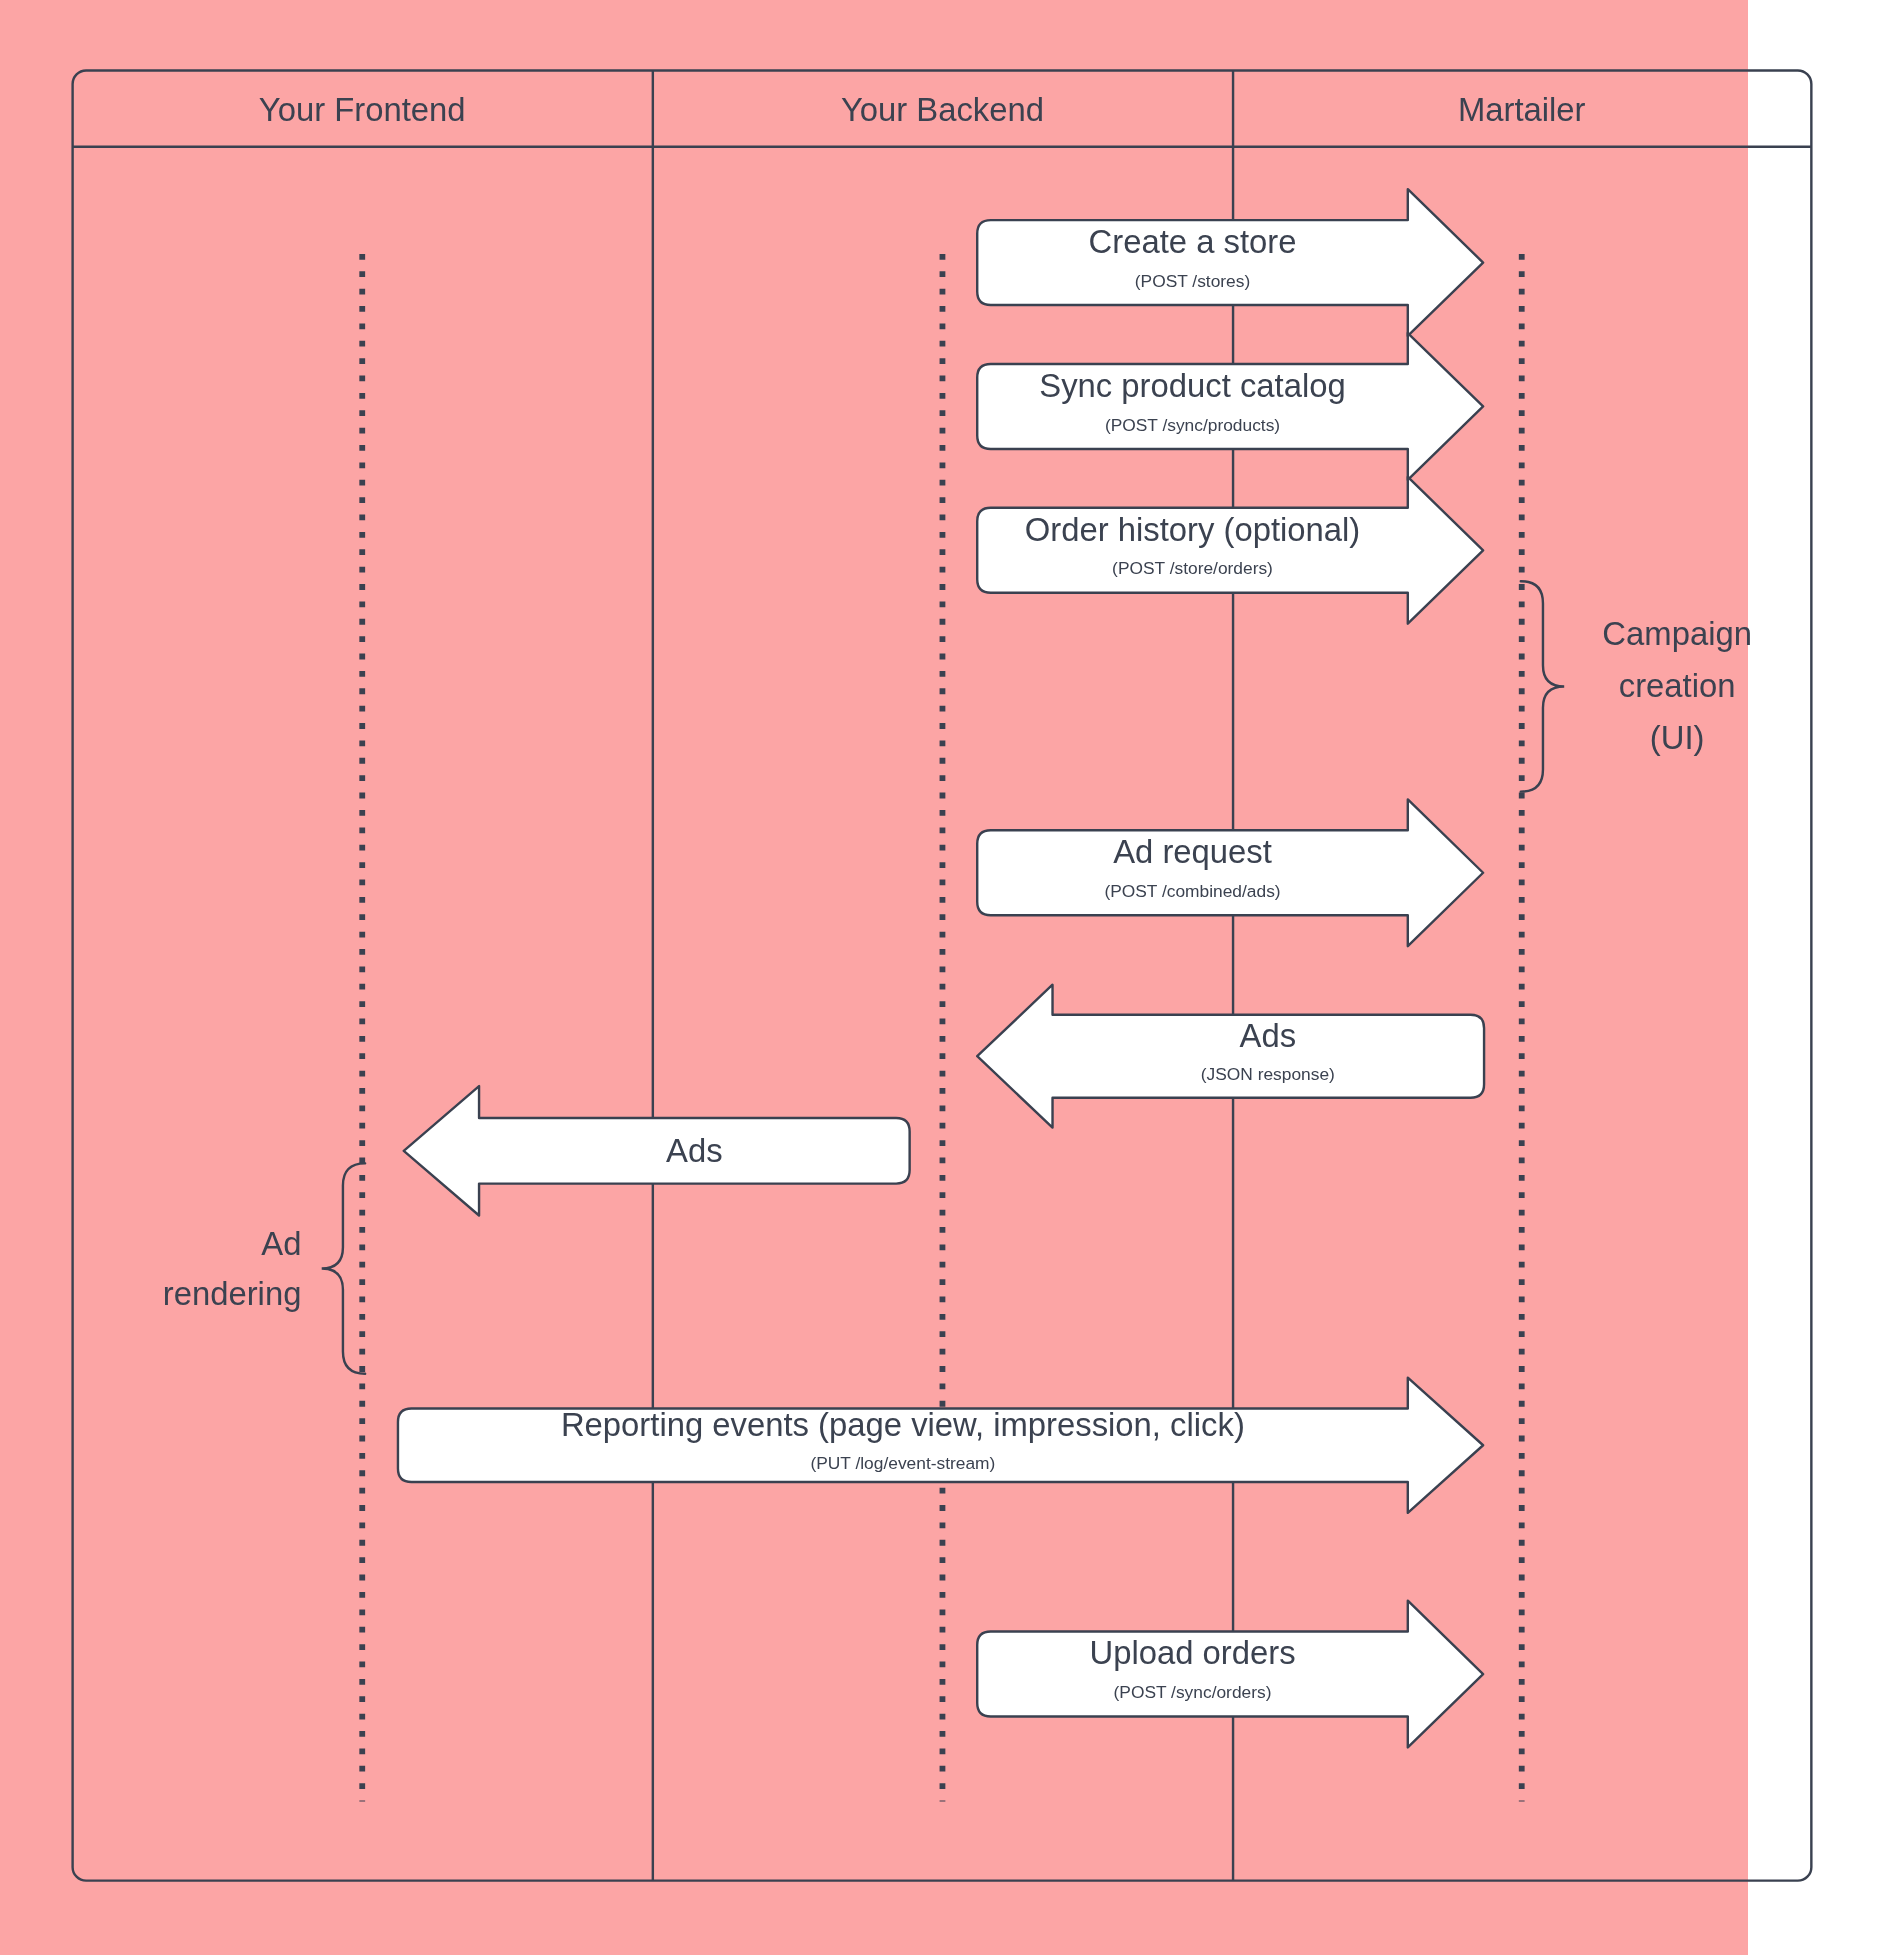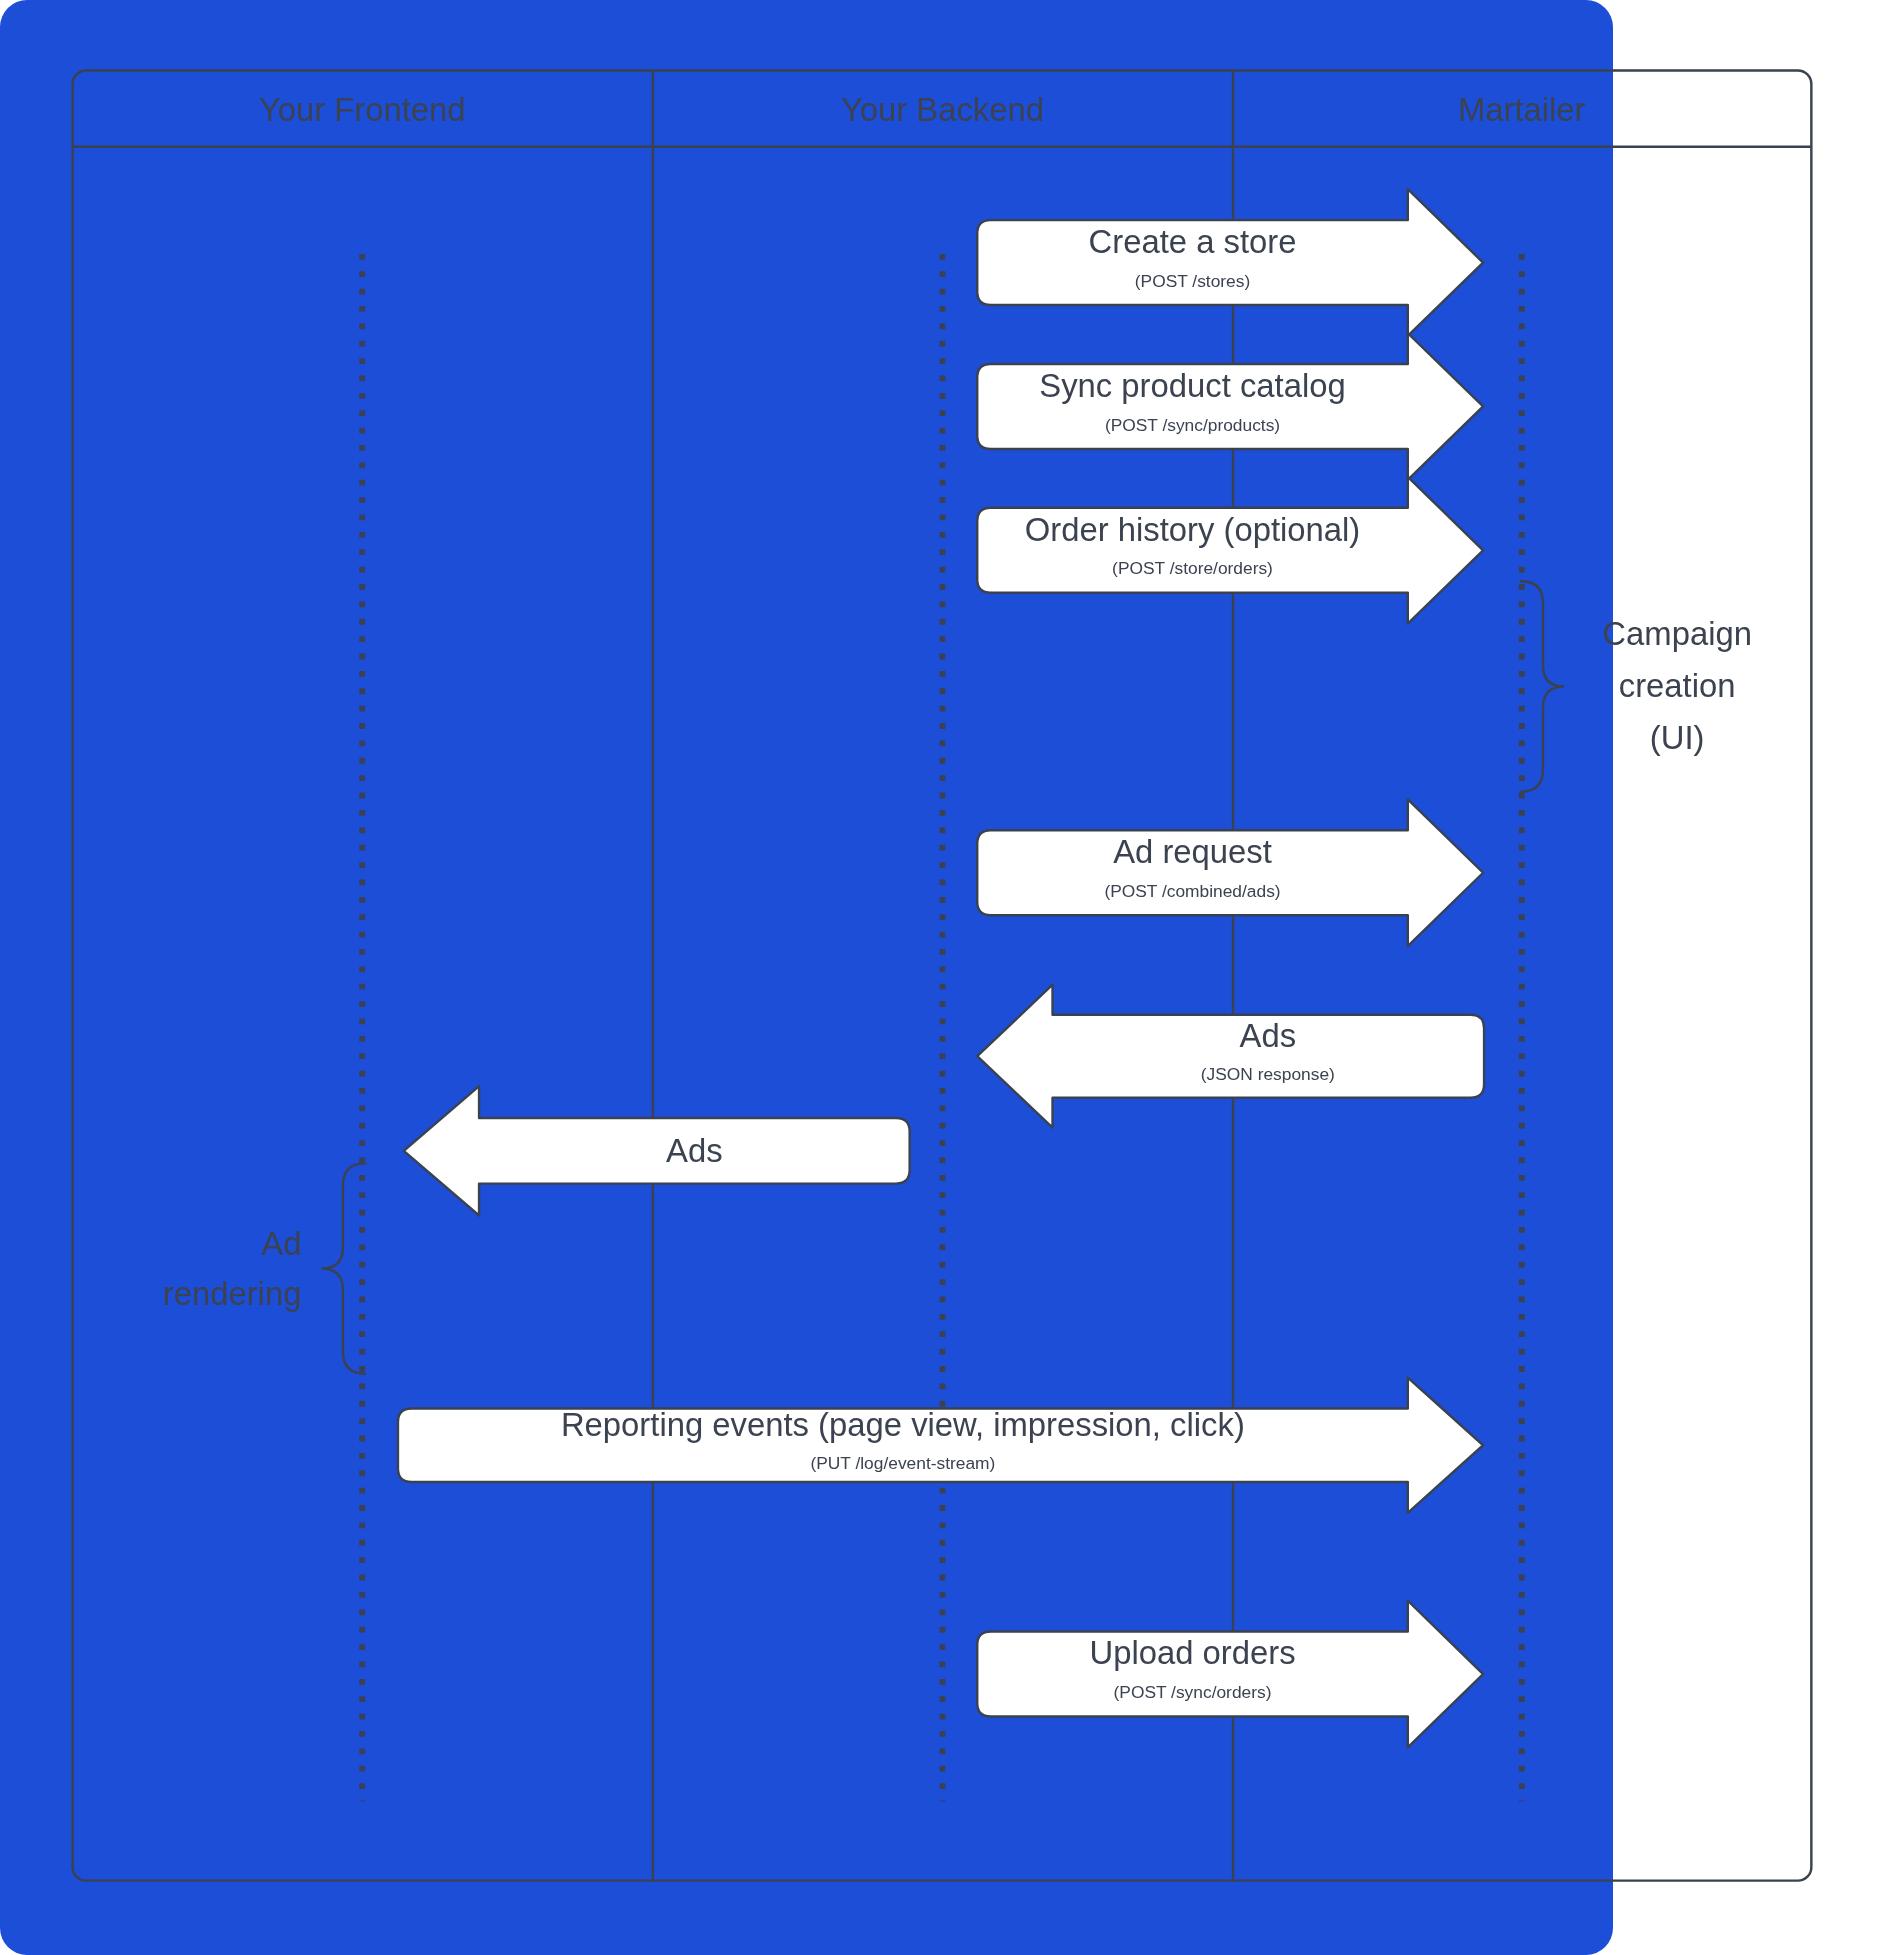--- a/index.html
+++ b/index.html
@@ -3,24 +3,23 @@
 <meta charset="utf-8">
 <style>
   html, body {
     margin: 0;
     padding: 0;
     background: #ffffff;
     font-family: "Liberation Sans", sans-serif;
   }
   #stage {
     position: relative;
-    width: 1613px;
+    width: 1748px;
     height: 1955px;
-    background: #1d4ed8;
-    border-radius: 27px;
+    background: #fca5a5;
   }
   svg { display: block; }
   .stroke {
     fill: none;
     stroke: #3a4150;
     stroke-width: 2.5;
   }
   .arrow {
     fill: #ffffff;
     stroke: #3a4150;

